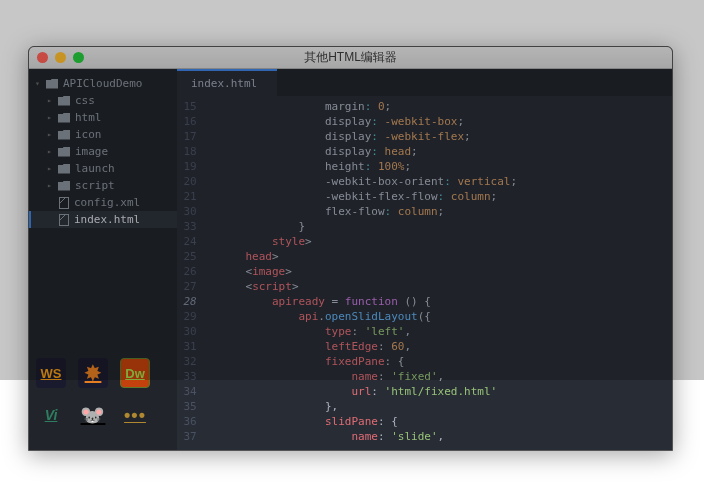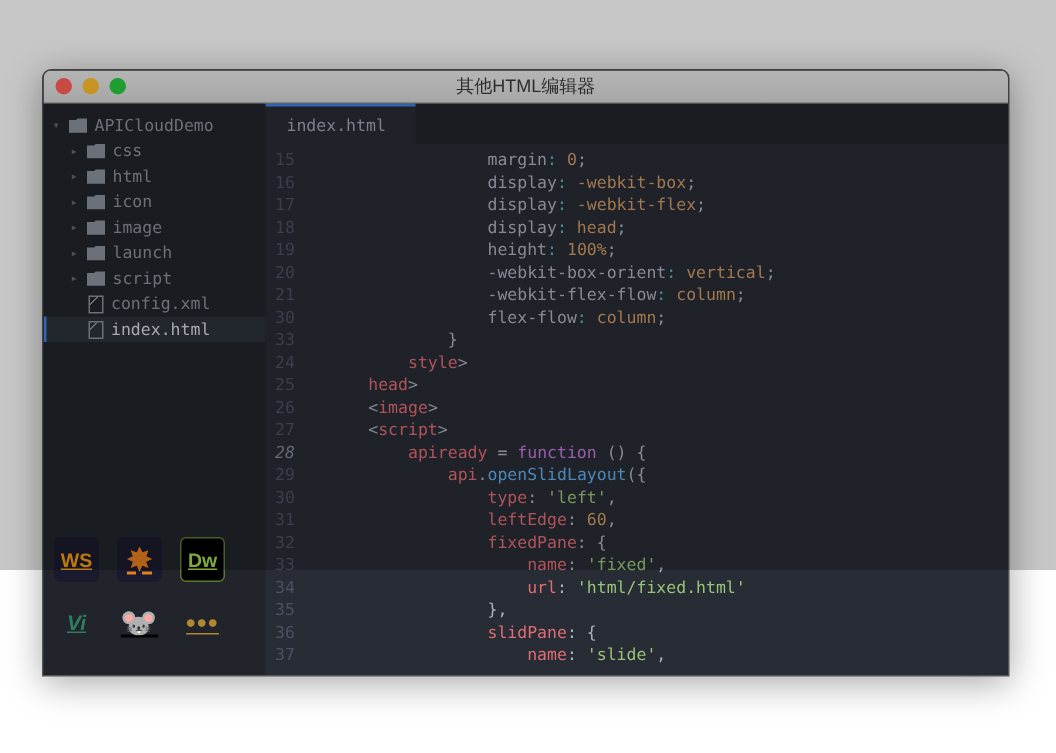--- a/index.html
+++ b/index.html
@@ -36,21 +36,21 @@
 .p-fn{color:#61afef;}
 .p-str{color:#98c379;}
 .p-num{color:#d19a66;}
 .p-var{color:#e06c75;}
 .p-punc{color:#abb2bf;}
 .p-prcol{color:#56b6c2;}
 .icons{position:absolute;left:28px;top:350px;display:flex;flex-wrap:wrap;width:130px;gap:12px 12px;padding:8px;}
 .app-icon{width:30px;height:30px;border-radius:4px;display:flex;align-items:center;justify-content:center;font-size:13px;font-weight:bold;font-family:sans-serif;text-decoration:underline;}
 .ws{background:#1a1a2e;color:#f39c12;}
 .gear{background:#1a1a2e;color:#e67e22;font-size:20px;}
-.dw{background:#000000;color:#a4d94b;border:1px solid #5a7a2a;}
+.dw{background:#c2410c;color:#a4d94b;border:1px solid #5a7a2a;}
 .vi{background:transparent;color:#2e7d5e;font-size:14px;font-style:italic;}
 .gimp{background:transparent;font-size:20px;}
 .dots{background:transparent;color:#b08830;font-size:18px;letter-spacing:1px;}
 
 .dim{position:absolute;inset:0;background:rgba(0,0,0,.22);pointer-events:none;}
 </style>
 </head>
 <body>
 
 <div class="wrap">

